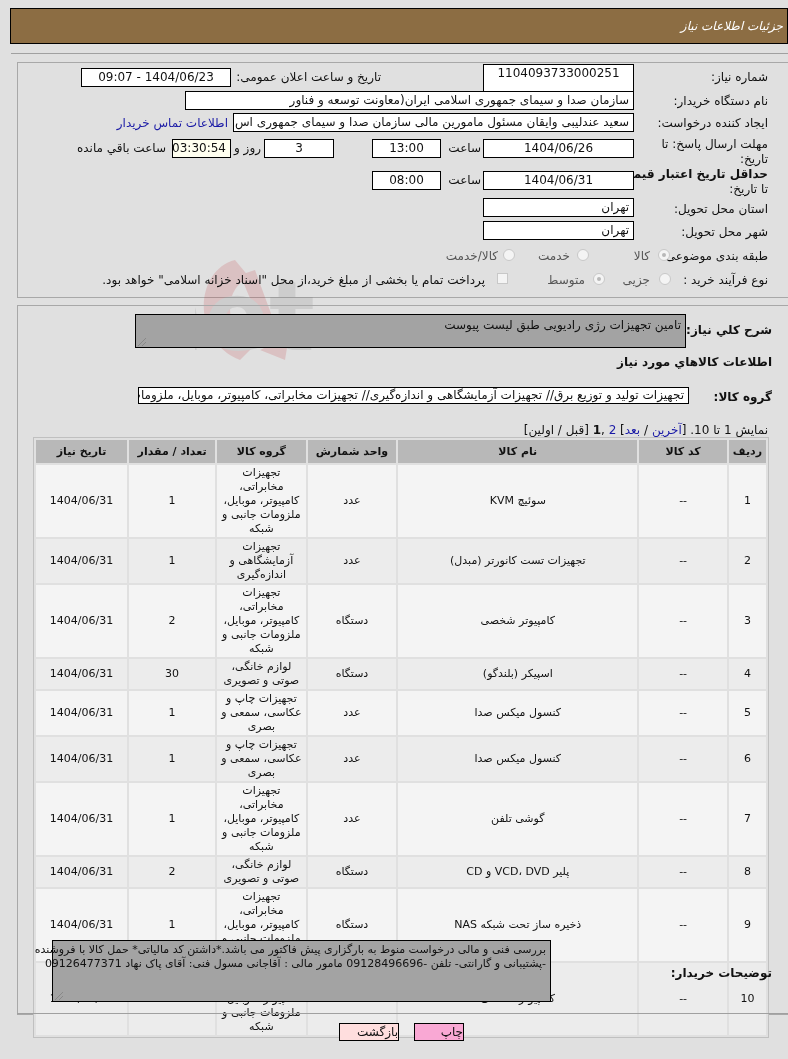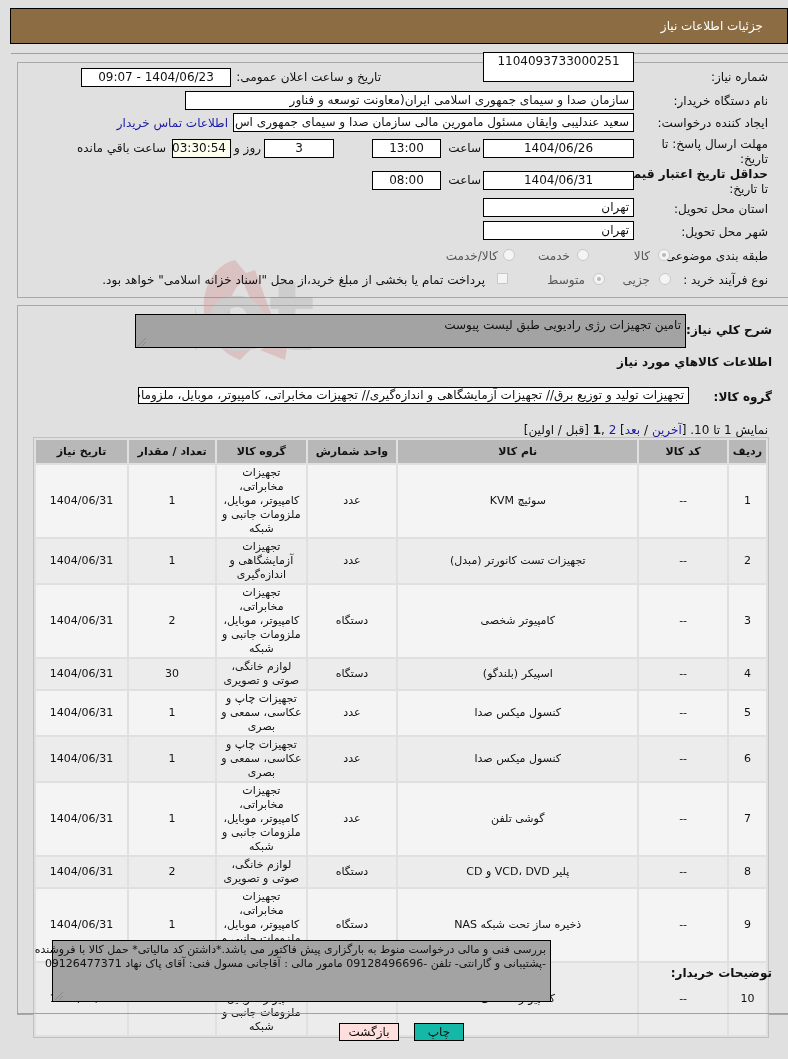--- a/index.html
+++ b/index.html
@@ -7,21 +7,21 @@
     body {
       width: 788px; height: 1059px; background: #e0e0e0;
       font-family: "DejaVu Sans", sans-serif; font-size: 12px; color: #111;
       direction: rtl; position: relative; overflow: hidden;
     }
     .abs { position: absolute; }
     .header {
       left: 10px; top: 8px; width: 778px; height: 36px; background: #8c6d43;
       border: 1px solid #000; color: #fff; font-size: 12px;
     }
-    .header span { position: absolute; right: 24px; top: 10px; }
+    .header span { position: absolute; right: 4px; top: 10px; font-style: italic; }
     .sep { background: #a0a0a0; height: 1px; }
     .panel { border: 1px solid #a8a8a8; border-right: none; }
     .lbl { font-size: 12px; white-space: nowrap; }
     .box {
       position: absolute; background: #ffffff; border: 1px solid #000;
       font-size: 12px; white-space: nowrap; overflow: hidden; padding: 0 4px; line-height: 17px;
     }
     .center { text-align: center; }
     .yellow { background: #fffff0; }
     .link { color: #1a1aa6; }
@@ -52,41 +52,41 @@
     table.items td { text-align: center; padding: 1px 3px; line-height: 14px; }
     table.items tr.odd td { background: #f4f4f4; }
     table.items tr.even td { background: #ececec; }
     table.items td.grp { width: 84px; }
     .watermark {
       position: absolute; left: 195px; top: 250px; width: 590px; height: 120px;
       opacity: 0.16; pointer-events: none;
     }
     .btn {
       position: absolute; top: 1023px; height: 18px; border: 1px solid #000;
-      font-size: 12px; text-align: center; line-height: 16px;
+      font-size: 12px; line-height: 16px;
     }
   </style>
 </head>
 <body>
 
 <div class="abs header">
   <span>جزئیات اطلاعات نیاز</span>
 </div>
 <div class="abs sep" style="left:11px; top:53px; width:777px;"></div>
 
 <div class="abs panel" style="left:17px; top:62px; width:771px; height:236px;"></div>
 
 <svg class="watermark" viewBox="0 0 590 120">
   <path d="M40 10 C0 20 -5 90 45 110 L60 95 C25 80 30 35 55 28 Z" fill="#c0262c"></path>
   <path d="M45 25 L75 95 L65 100 L90 110 L95 80 L85 88 L60 20 Z" fill="#c0262c"></path>
   <text x="120" y="100" font-size="96" font-weight="bold" fill="#6e6e6e" font-family="DejaVu Sans, sans-serif">AriaTender.net</text>
 </svg>
 
 <span class="abs lbl" style="right:20px; top:70px;">شماره نیاز:</span>
-<div class="box center" style="left:483px; top:52px; width:151px; height:30px;">1104093733000251</div>
+<div class="box center" style="left:483px; top:64px; width:151px; height:30px;">1104093733000251</div>
 <span class="abs lbl" style="right:407px; top:70px;">تاریخ و ساعت اعلان عمومی:</span>
 <div class="box center" style="left:81px; top:68px; width:150px; height:19px;">1404/06/23 - 09:07</div>
 
 <span class="abs lbl" style="right:20px; top:94px;">نام دستگاه خریدار:</span>
 <div class="box" style="left:185px; top:91px; width:449px; height:19px;">سازمان صدا و سیمای جمهوری اسلامی ایران(معاونت توسعه و فناور</div>
 
 <span class="abs lbl" style="right:20px; top:116px;">ایجاد کننده درخواست:</span>
 <div class="box" style="left:233px; top:113px; width:401px; height:19px;">سعید عندلیبی وایقان مسئول مامورین مالی  سازمان صدا و سیمای جمهوری اس</div>
 <span class="abs lbl link" style="right:560px; top:116px;">اطلاعات تماس خریدار</span>
 
@@ -252,14 +252,14 @@
 
 <span class="abs lbl bold" style="right:16px; top:966px;">توضیحات خریدار:</span>
 <div class="textarea" style="left:52px; top:940px; width:499px; height:62px;">
   <div class="abs" style="right:4px; top:2px; font-size:11px; line-height:14px; white-space:nowrap;">بررسی فنی و مالی درخواست منوط به بارگزاری پیش فاکتور می باشد.*داشتن کد مالیاتی*  حمل کالا با فروشنده</div>
   <div class="abs" style="right:4px; top:16px; font-size:11px; line-height:14px; white-space:nowrap;">-پشتیبانی و گارانتی- تلفن -09128496696 مامور مالی : آقاجانی مسول فنی: آقای پاک نهاد 09126477371</div>
   <div class="grip"></div>
 </div>
 
 <div class="abs sep" style="left:17px; top:1013px; width:771px;"></div>
 
-<div class="btn" style="left:414px; width:50px; background:#14b8a6;">چاپ</div>
+<div class="btn" style="left:414px; width:50px; background:#f9a8d4;">چاپ</div>
 <div class="btn" style="left:339px; width:60px; background:#ffdede;">بازگشت</div>
 
 </body></html>

